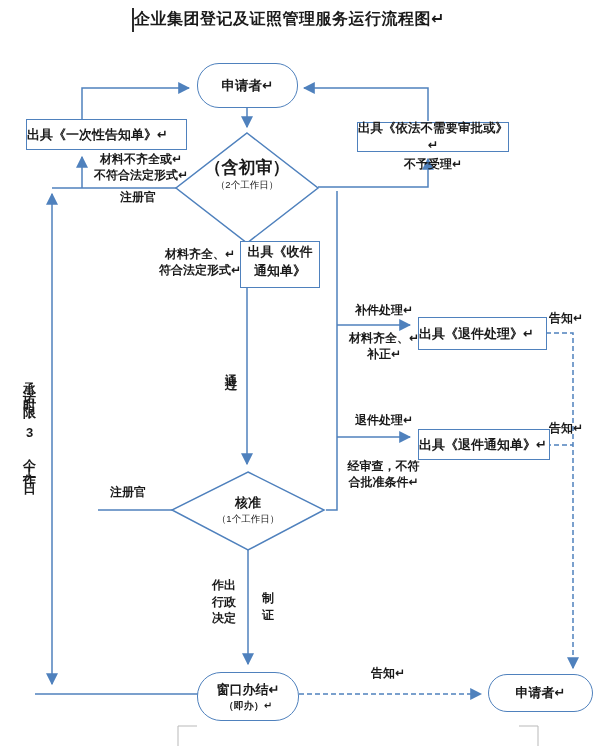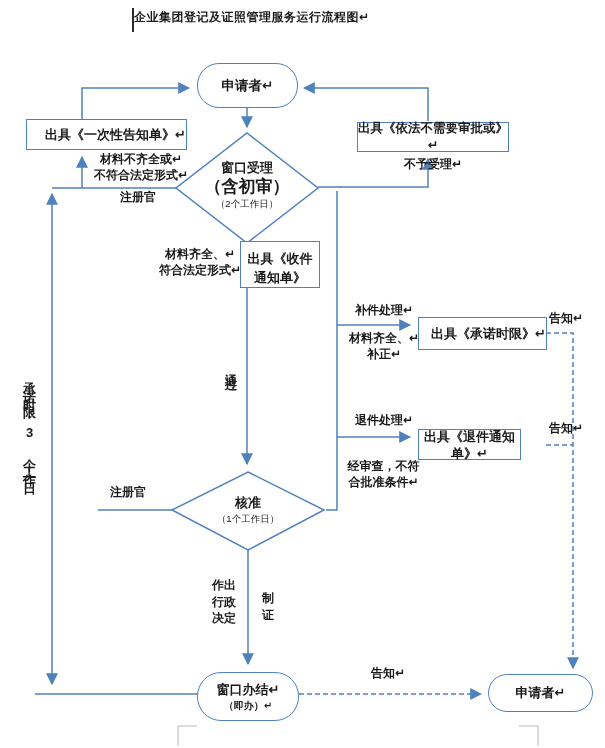--- a/index.html
+++ b/index.html
@@ -4,27 +4,27 @@
 <style>
   html,body{margin:0;padding:0;background:#fff;}
   .canvas{
     position:relative;width:605px;height:748px;background:#ffffff;
     font-family:"Liberation Sans","DejaVu Sans",sans-serif;color:#1a1a1a;
     overflow:hidden;
   }
   .lines{position:absolute;left:0;top:0;width:605px;height:748px;}
   .lines path, .lines polygon{vector-effect:non-scaling-stroke;}
   .doc-title{
-    position:absolute;left:134px;top:9px;font-size:12px;font-weight:bold;
+    position:absolute;left:134px;top:9px;font-size:16px;font-weight:bold;
     letter-spacing:.5px;white-space:nowrap;
   }
   .cursor-bar{position:absolute;left:132px;top:8px;width:2px;height:24px;background:#2b2b2b;}
   .box{
     position:absolute;box-sizing:border-box;border:1.6px solid #4f81bd;background:#fff;
-    display:flex;align-items:center;justify-content:flex-end;text-align:center;
+    display:flex;align-items:center;justify-content:flex-start;text-align:center;
     font-weight:bold;font-size:13px;line-height:17px;
   }
   .stadium{
     position:absolute;box-sizing:border-box;border:1.6px solid #4f81bd;background:#fff;
     display:flex;flex-direction:column;align-items:center;justify-content:center;
     text-align:center;font-weight:bold;
   }
   .dlabel{
     position:absolute;text-align:center;font-weight:bold;
   }
@@ -119,29 +119,28 @@
   <div class="box" style="left:357px;top:122px;width:152px;height:30px;font-size:12.5px;">
     <span>出具《依法不需要审批或》↵</span>
   </div>
 
   <div class="box" style="left:240px;top:241px;width:80px;height:47px;flex-direction:column;font-size:13px;line-height:19px;">
     <span>出具《收件</span>
     <span>通知单》</span>
   </div>
 
   <div class="box" style="left:418px;top:317px;width:129px;height:33px;">
-    <span>出具《承诺时限》↵</span>
+    <span>出具《退件处理》↵</span>
   </div>
 
-  <div class="box" style="left:418px;top:429px;width:103px;height:31px;">
+  <div class="box" style="left:418px;top:429px;width:132px;height:31px;">
     <span>出具《退件通知单》↵</span>
   </div>
 
   <div class="dlabel" style="left:193px;top:158px;width:108px;">
-    <div style="font-size:13px;line-height:19px;">窗口受理</div>
     <div style="font-size:17px;line-height:19px;">（含初审）</div>
     <div class="sub" style="line-height:15px;">（2个工作日）</div>
   </div>
 
   <div class="dlabel" style="left:200px;top:493px;width:96px;">
     <div style="font-size:13px;line-height:19px;">核准</div>
     <div class="sub" style="line-height:14px;">（1个工作日）</div>
   </div>
 
   <div class="lbl" style="left:86px;top:151px;width:110px;">材料不齐全或↵

